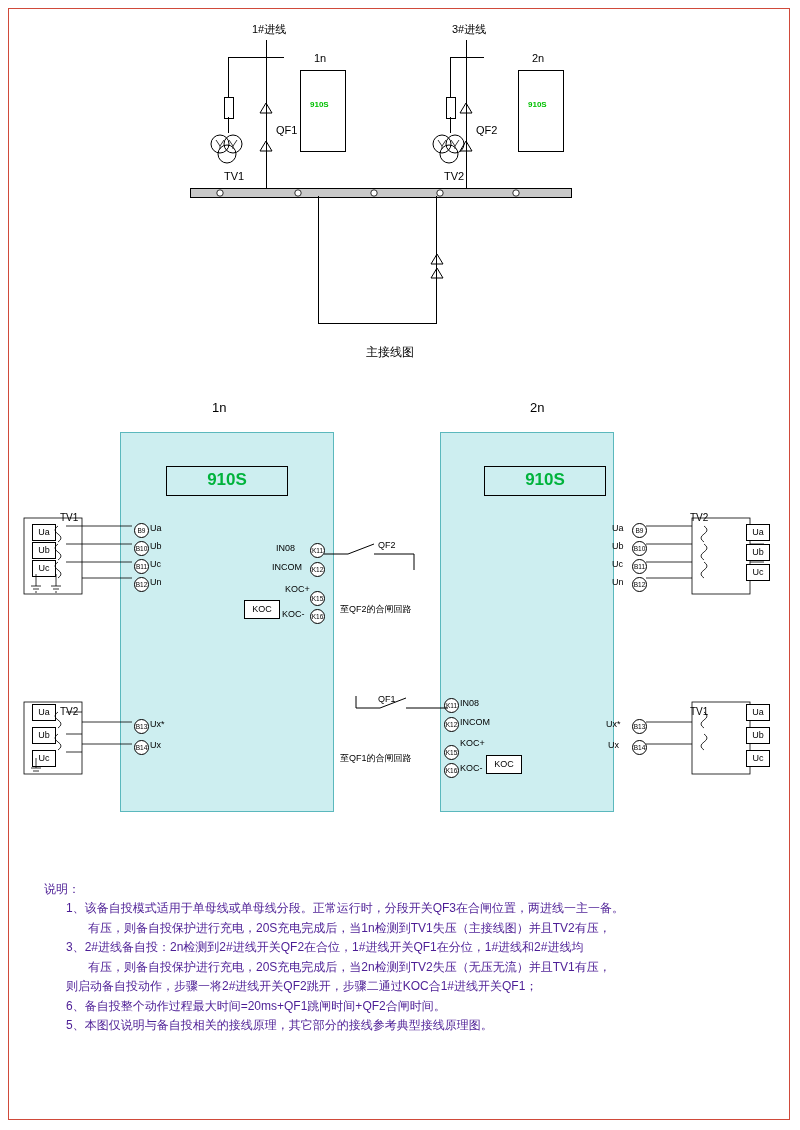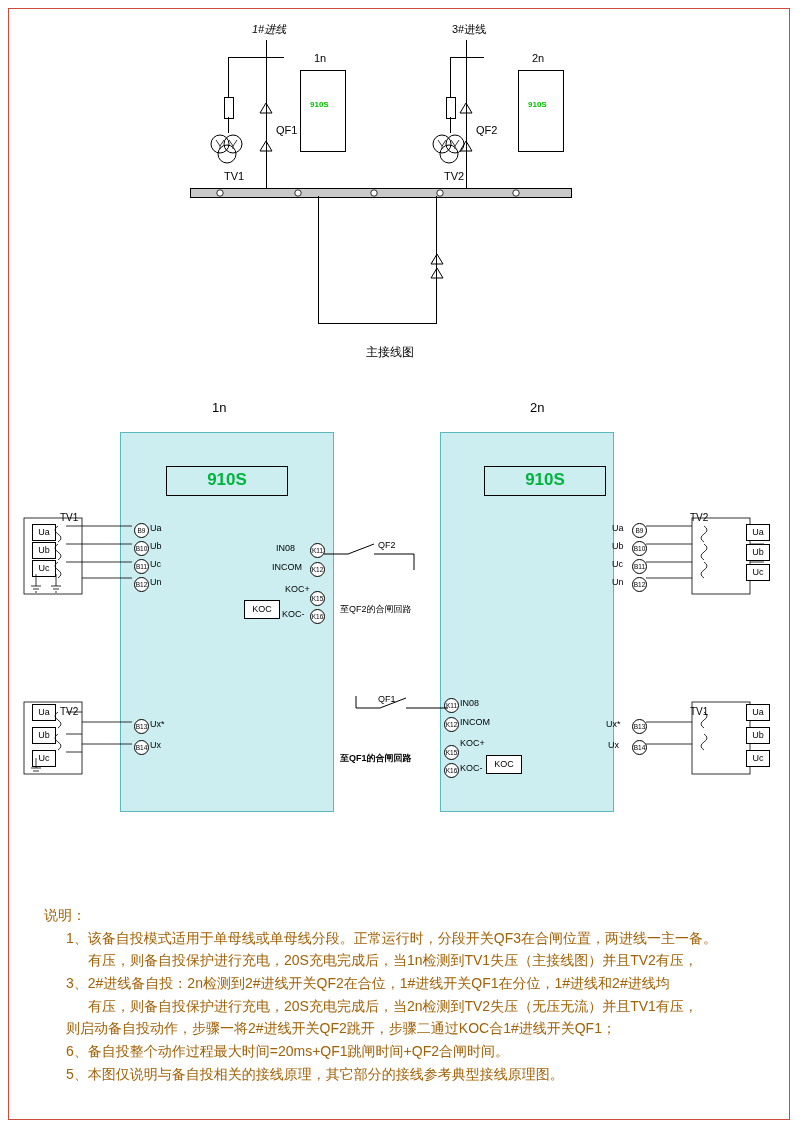--- a/index.html
+++ b/index.html
@@ -34,36 +34,36 @@
     color:#00b33c;font-weight:bold;font-size:17px;
     text-align:center;line-height:26px;
   }
   .term{
     position:absolute;width:13px;height:13px;border:1px solid #000;
     border-radius:50%;background:#fff;font-size:6.5px;line-height:13px;
     text-align:center;color:#000;
   }
   .tbox{position:absolute;border:1px solid #000;background:#fff;font-size:9px;text-align:center;}
   .notes{
-    position:absolute;left:44px;top:904px;width:710px;
-    font-size:14px;line-height:1.62;color:#a16207;
+    position:absolute;left:44px;top:880px;width:710px;
+    font-size:12px;line-height:1.62;color:#4c1d95;
   }
   .notes p{margin:0;text-indent:0;}
   .notes .indent{text-indent:22px;}
   .notes .indent2{text-indent:44px;}
   svg{position:absolute;overflow:visible;}
 </style>
 </head>
 <body>
 
 <div id="frame"></div>
 
 <div id="top-diagram">
 
-  <div class="abs lbl" style="left:252px;top:22px;font-style:italic;">1#进线</div>
+  <div class="abs lbl" style="left:252px;top:22px;">1#进线</div>
 
   <div class="line v" style="left:266px;top:40px;height:150px;"></div>
 
   <div class="line h" style="left:228px;top:57px;width:56px;"></div>
   <div class="line v" style="left:228px;top:57px;height:40px;"></div>
 
   <div class="box-dev" style="left:224px;top:97px;width:8px;height:20px;"></div>
   <div class="line v" style="left:228px;top:117px;height:16px;"></div>
 
   <svg style="left:206px;top:130px;width:50px;height:32px;" viewBox="0 0 50 32">
@@ -256,21 +256,21 @@
   <div class="term" style="left:444px;top:763px;">K16</div>
   <div class="abs lbl-sm" style="left:460px;top:763px;">KOC-</div>
 
   <div class="tbox" style="left:486px;top:755px;width:34px;height:17px;line-height:17px;">KOC</div>
 
   <svg style="left:356px;top:694px;width:92px;height:30px;" viewBox="0 0 92 30">
     <path d="M0 14 v-12 M0 14 h24 M24 14 L50 4" stroke="#000" stroke-width="1" fill="none"></path>
     <path d="M50 14 h42" stroke="#000" stroke-width="1" fill="none"></path>
   </svg>
   <div class="abs lbl-sm" style="left:378px;top:694px;">QF1</div>
-  <div class="abs lbl-sm" style="left:340px;top:752px;font-weight:bold;">至QF1的合闸回路</div>
+  <div class="abs lbl-sm" style="left:340px;top:752px;">至QF1的合闸回路</div>
 
 </div>
 
 <div class="notes">
   <p>说明：</p>
   <p class="indent">1、该备自投模式适用于单母线或单母线分段。正常运行时，分段开关QF3在合闸位置，两进线一主一备。</p>
   <p class="indent2">有压，则备自投保护进行充电，20S充电完成后，当1n检测到TV1失压（主接线图）并且TV2有压，</p>
   <p class="indent">3、2#进线备自投：2n检测到2#进线开关QF2在合位，1#进线开关QF1在分位，1#进线和2#进线均</p>
   <p class="indent2">有压，则备自投保护进行充电，20S充电完成后，当2n检测到TV2失压（无压无流）并且TV1有压，</p>
   <p class="indent">则启动备自投动作，步骤一将2#进线开关QF2跳开，步骤二通过KOC合1#进线开关QF1；</p>

